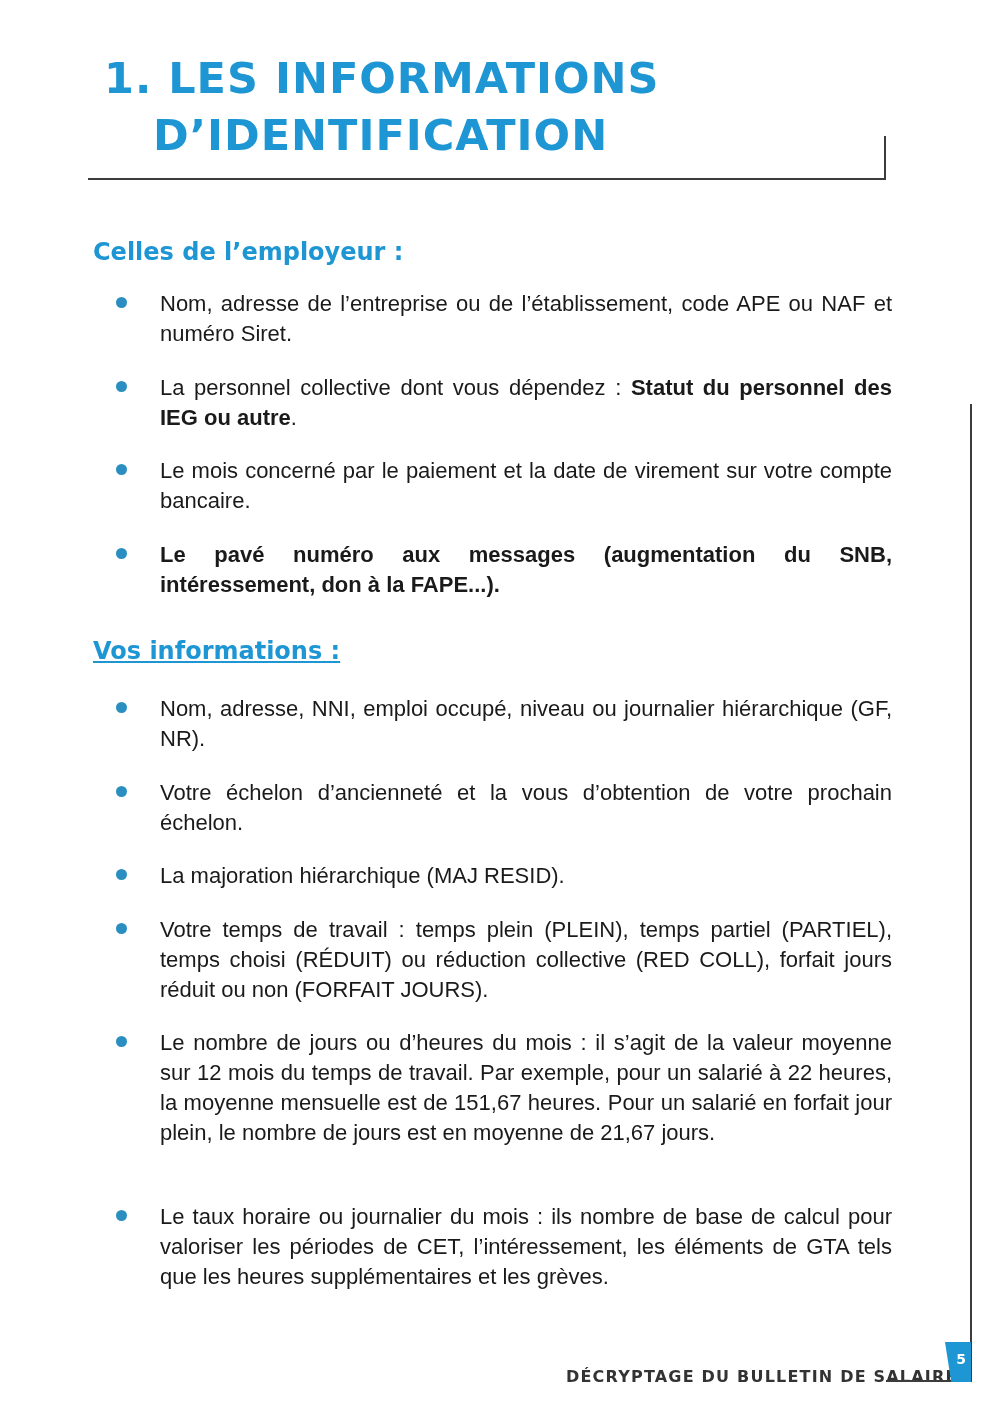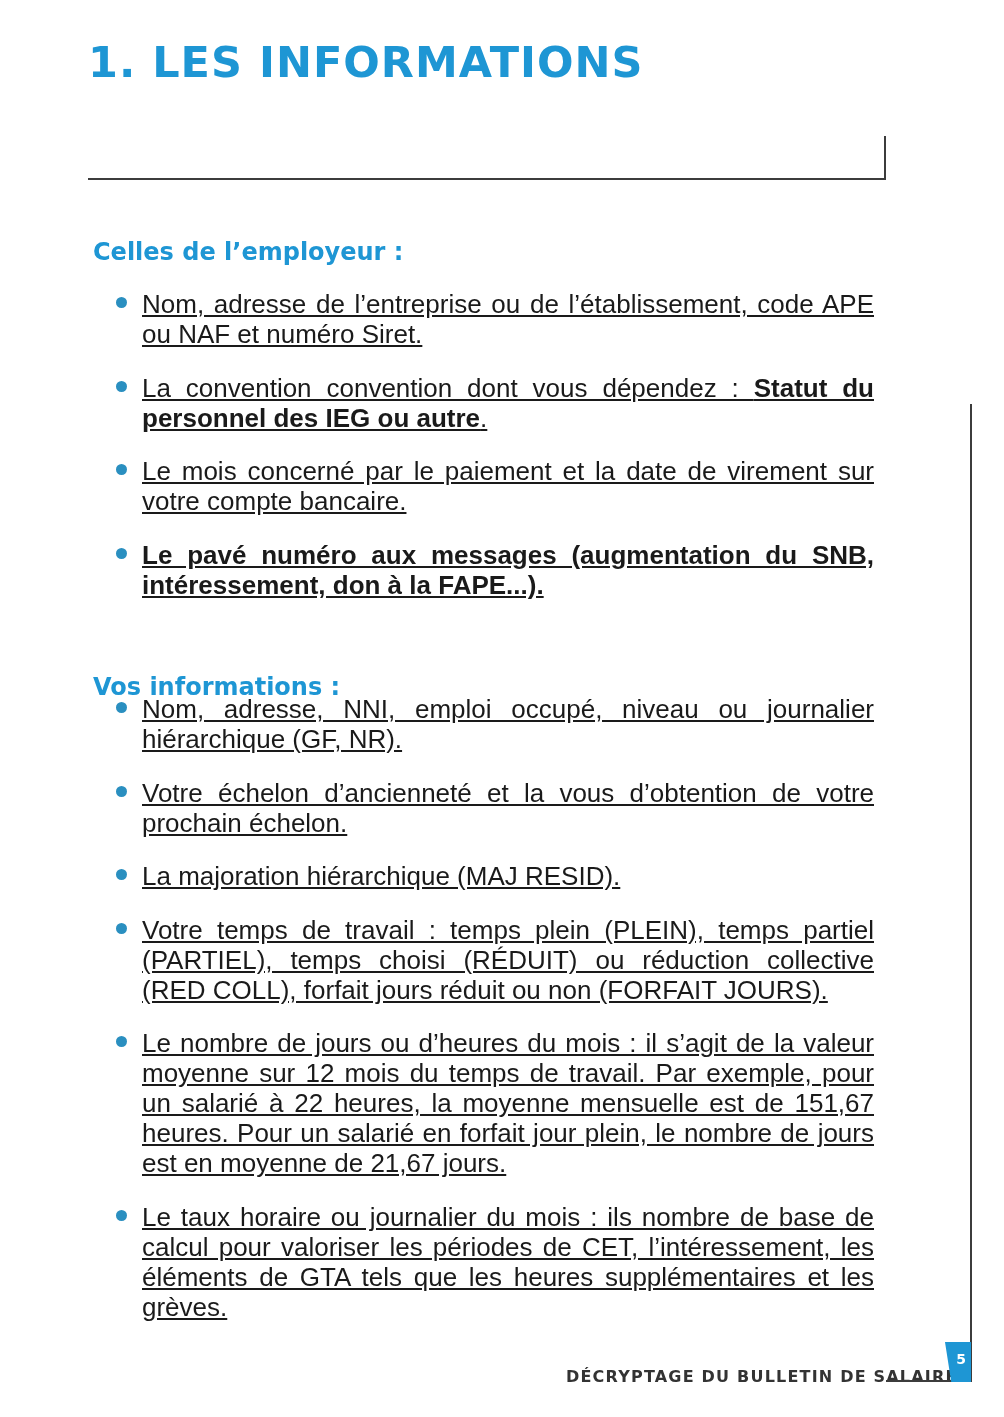--- a/index.html
+++ b/index.html
@@ -12,21 +12,21 @@
       height: 1417px;
       position: relative;
       overflow: hidden;
       font-family: "Liberation Sans", "DejaVu Sans", sans-serif;
       color: #1a1a1a;
     }
     .page-title {
       position: absolute;
       left: 88px;
       top: 34px;
-      margin: 0;
+      margin: 16px;
       font-family: "DejaVu Sans", "Liberation Sans", sans-serif;
       font-weight: 900;
       font-size: 43px;
       line-height: 57px;
       letter-spacing: 1px;
       color: #1e96d4;
       text-transform: uppercase;
     }
     .page-title .title-line { display: block; white-space: nowrap; }
     .page-title .title-line.indent { padding-left: 49px; }
@@ -80,28 +80,27 @@
     .bullet-dot {
       position: absolute;
       left: 116px;
       width: 11px;
       height: 11px;
       border-radius: 50%;
       background: #2a8fc0;
     }
     .bullet-text {
       position: absolute;
-      left: 142px;
+      left: 160px;
       width: 732px;
-      font-size: 26px;
+      font-size: 22px;
       line-height: 30px;
       text-align: justify;
       text-align-last: left;
       color: #1a1a1a;
-      text-decoration: underline;
     }
     .bullet-text .strong { font-weight: bold; }
     .bullet-text.all-bold { font-weight: bold; }
     .footer-label {
       position: absolute;
       left: 566px;
       top: 1367px;
       font-family: "DejaVu Sans", "Liberation Sans", sans-serif;
       font-weight: bold;
       font-size: 16px;
@@ -136,47 +135,48 @@
       font-weight: bold;
       font-size: 14px;
       color: #ffffff;
     }
   </style>
 </head>
 <body>
 
 <h1 class="page-title">
   <span class="title-line">1. LES INFORMATIONS</span>
+  <span class="title-line indent">D’IDENTIFICATION</span>
 </h1>
 <div class="title-rule-h"></div>
 <div class="title-rule-v"></div>
 <div class="right-rule-v"></div>
 
 <h2 class="section-heading" style="top:233px;">Celles de l’employeur :</h2>
 
 <ul class="bullet-list">
   <li class="bullet-item" style="top:289px;">
     <span class="bullet-dot" style="top:8px;"></span>
     <span class="bullet-text">Nom, adresse de l’entreprise ou de l’établissement, code APE ou NAF et numéro Siret.</span>
   </li>
   <li class="bullet-item" style="top:373px;">
     <span class="bullet-dot" style="top:8px;"></span>
-    <span class="bullet-text"><span>La convention convention dont vous dépendez : </span><span class="strong">Statut du personnel des IEG ou autre</span><span>.</span></span>
+    <span class="bullet-text"><span>La personnel collective dont vous dépendez : </span><span class="strong">Statut du personnel des IEG ou autre</span><span>.</span></span>
   </li>
   <li class="bullet-item" style="top:456px;">
     <span class="bullet-dot" style="top:8px;"></span>
     <span class="bullet-text">Le mois concerné par le paiement et la date de virement sur votre compte bancaire.</span>
   </li>
   <li class="bullet-item" style="top:540px;">
     <span class="bullet-dot" style="top:8px;"></span>
     <span class="bullet-text all-bold">Le pavé numéro aux messages (augmentation du SNB, intéressement, don à la FAPE...).</span>
   </li>
 </ul>
 
-<h2 class="section-heading" style="top:668px;">Vos informations :</h2>
+<h2 class="section-heading" style="top:632px;text-decoration:underline;">Vos informations :</h2>
 
 <ul class="bullet-list">
   <li class="bullet-item" style="top:694px;">
     <span class="bullet-dot" style="top:8px;"></span>
     <span class="bullet-text">Nom, adresse, NNI, emploi occupé, niveau ou journalier hiérarchique (GF, NR).</span>
   </li>
   <li class="bullet-item" style="top:778px;">
     <span class="bullet-dot" style="top:8px;"></span>
     <span class="bullet-text">Votre échelon d’ancienneté et la vous d’obtention de votre prochain échelon.</span>
   </li>

